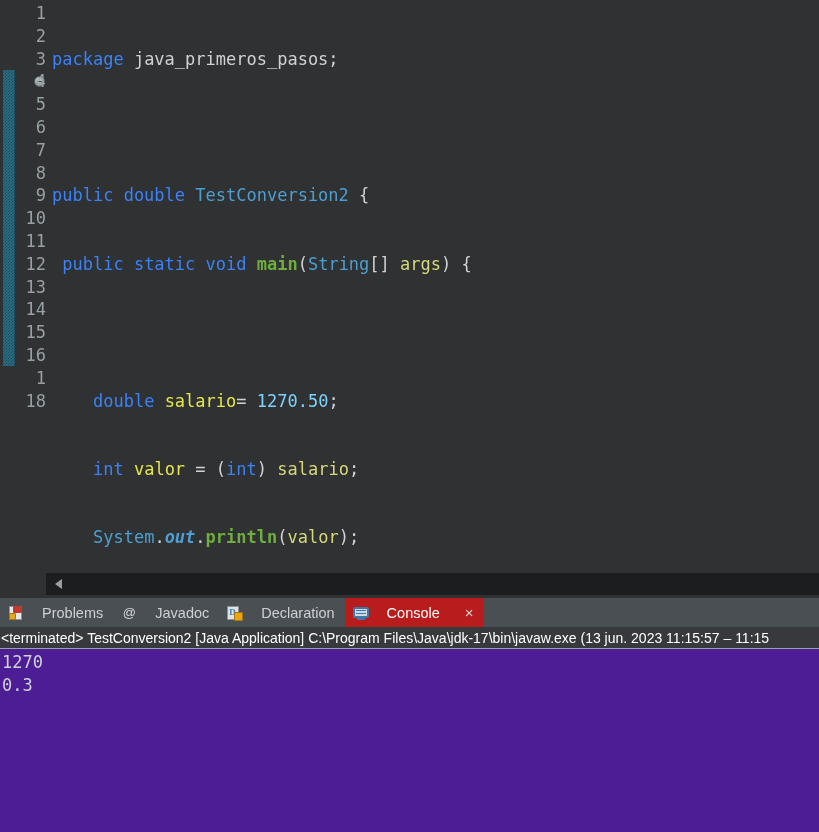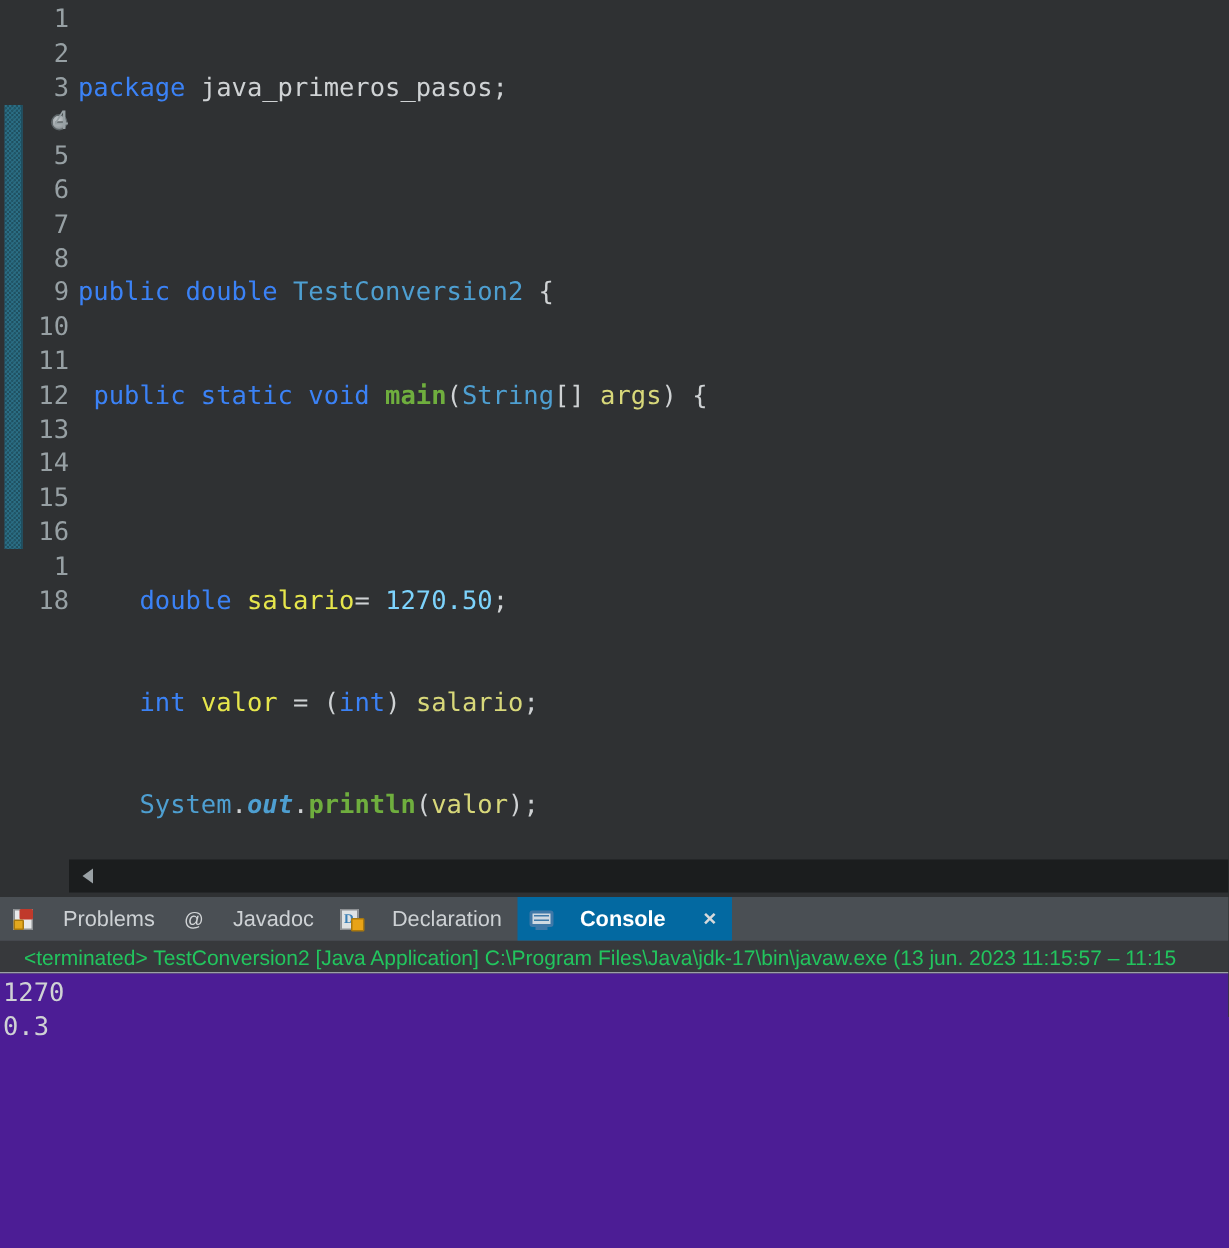--- a/index.html
+++ b/index.html
@@ -127,23 +127,22 @@
     display: flex;
     align-items: center;
     gap: 18px;
     padding: 0 10px 0 8px;
     font-family: "Liberation Sans", sans-serif;
     font-size: 14.5px;
     color: #cdd1d4;
     cursor: default;
   }
   .tab.active {
-    background: #0369a1;
+    background: #b91c1c;
     color: #ffffff;
-    font-weight: bold;
   }
   .tab .close-x {
     margin-left: 7px;
     font-size: 15px;
     color: #d6d9db;
     line-height: 1;
   }
   .tab-icon { width: 16px; height: 16px; position: relative; flex: 0 0 16px; }
 
   
@@ -187,26 +186,26 @@
     background: #3f78a8; box-shadow: 0 3px 0 #3f78a8;
   }
   .ic-console .base {
     position: absolute; left: 4px; bottom: 1px; width: 8px; height: 2px;
     background: #3f78a8;
   }
 
   .status-line {
     height: 22px;
     background: #37393c;
-    color: #22c55e;
+    color: #ffffff;
     font-family: "Liberation Sans", sans-serif;
     font-size: 14px;
     display: flex;
     align-items: center;
-    padding-left: 16px;
+    padding-left: 1px;
     white-space: nowrap;
     overflow: hidden;
     border-bottom: 1px solid #9aa0a4;
   }
   .console-out {
     position: absolute;
     left: 0; top: 51px; right: 0; bottom: 0;
     background: #4c1d95;
     color: #cfd2d4;
     font-family: "DejaVu Sans Mono", monospace;

